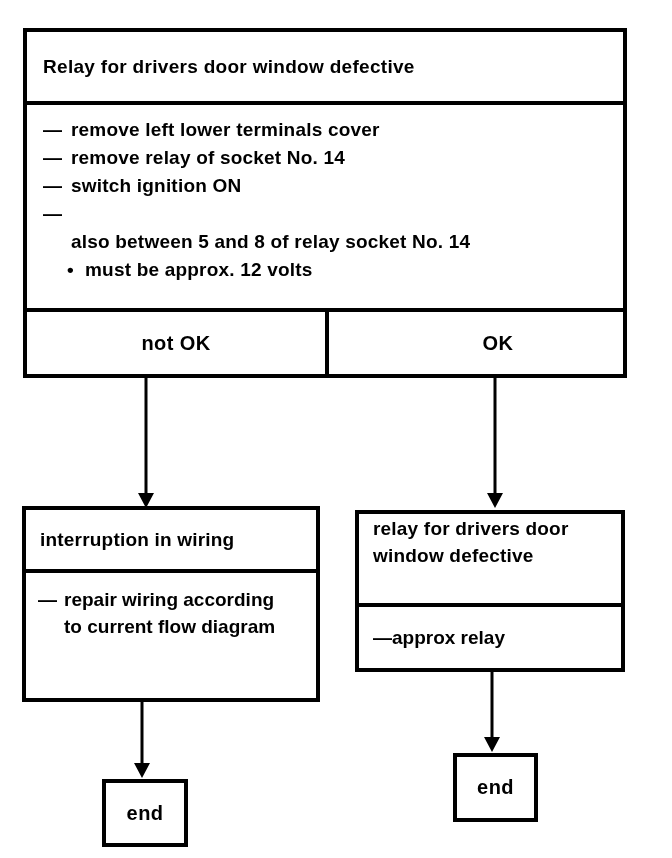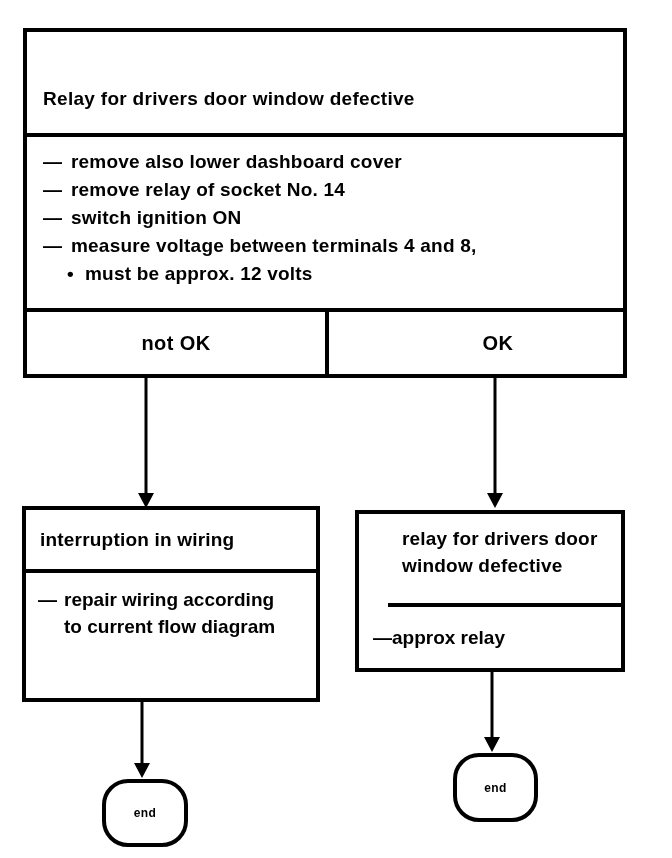--- a/index.html
+++ b/index.html
@@ -18,21 +18,21 @@
     position: absolute;
     border: 4px solid #000;
     box-sizing: border-box;
     background: #fff;
   }
 
   
   .problem-box { left: 23px; top: 28px; width: 604px; height: 350px; display: flex; flex-direction: column; }
   .title-section {
     height: 73px; border-bottom: 4px solid #000; box-sizing: border-box;
-    display: flex; align-items: center; padding: 0 16px; font-size: 19px; letter-spacing: .3px; margin-top: 32px;
+    display: flex; align-items: center; padding: 0 16px; font-size: 19px; letter-spacing: .3px;
   }
   .steps-section { flex: 1; padding: 11px 12px 0 16px; font-size: 19px; line-height: 28px; letter-spacing: .2px; }
   .step { display: flex; }
   .step .marker { width: 28px; flex: none; }
   .step.bullet { margin-left: 24px; }
   .step.bullet .marker { width: 18px; }
   .decision-row { height: 66px; border-top: 4px solid #000; box-sizing: border-box; display: flex; font-size: 20px; gap: 16px; }
   .decision-cell { display: flex; align-items: center; justify-content: center; letter-spacing: .4px; }
   .decision-cell.left { width: 302px; border-right: 4px solid #000; box-sizing: border-box; }
   .decision-cell.right { flex: 1; margin-left: 28px; }
@@ -41,30 +41,30 @@
   .result-left { left: 22px; top: 506px; width: 298px; height: 196px; display: flex; flex-direction: column; }
   .result-left .result-header {
     height: 63px; border-bottom: 4px solid #000; box-sizing: border-box;
     display: flex; align-items: center; padding: 0 14px; font-size: 19px; letter-spacing: .2px;
   }
   .result-left .result-body { flex: 1; padding: 13px 6px 0 12px; font-size: 19px; line-height: 27px; }
 
   .result-right { left: 355px; top: 510px; width: 270px; height: 162px; display: flex; flex-direction: column; }
   .result-right .result-header {
     height: 93px; border-bottom: 4px solid #000; box-sizing: border-box;
-    padding: 11px 8px 0 14px; font-size: 19px; line-height: 27px; letter-spacing: .2px; margin-left: 29px;
+    padding: 1px 8px 0 14px; font-size: 19px; line-height: 27px; letter-spacing: .2px;
   }
   .result-right .result-body { flex: 1; display: flex; align-items: center; padding: 0 8px 0 14px; font-size: 19px; }
 
   .action { display: flex; }
   .action .marker { width: 26px; flex: none; }
   .line { display: block; }
 
   
-  .end-box { display: flex; align-items: center; justify-content: center; font-size: 12px; letter-spacing: .4px; border-radius: 26px; }
+  .end-box { display: flex; align-items: center; justify-content: center; font-size: 20px; letter-spacing: .4px; }
   .end-left { left: 102px; top: 779px; width: 86px; height: 68px; }
   .end-right { left: 453px; top: 753px; width: 85px; height: 69px; }
 
   
   .arrow { position: absolute; width: 18px; }
   .arrow .shaft { position: absolute; left: 50%; transform: translateX(-50%); top: 0; bottom: 13px; width: 3px; background: #000; }
   .arrow .head {
     position: absolute; bottom: 0; left: 50%; transform: translateX(-50%);
     width: 0; height: 0;
     border-left: 8px solid transparent; border-right: 8px solid transparent; border-top: 15px solid #000;
@@ -78,33 +78,36 @@
 <body>
 
 <div class="canvas">
 
   <div class="box problem-box">
     <div class="title-section">Relay for drivers door window defective</div>
 
     <div class="steps-section">
       <div class="step">
         <span class="marker">—</span>
-        <span>remove also lower dashboard cover</span>
+        <span>remove left lower terminals cover</span>
       </div>
       <div class="step">
         <span class="marker">—</span>
         <span>remove relay of socket No. 14</span>
       </div>
       <div class="step">
         <span class="marker">—</span>
         <span>switch ignition ON</span>
       </div>
       <div class="step">
         <span class="marker">—</span>
-        <span>measure voltage between terminals 4 and 8,</span>
+      </div>
+      <div class="step">
+        <span class="marker"></span>
+        <span>also between 5 and 8 of relay socket No. 14</span>
       </div>
       <div class="step bullet">
         <span class="marker">•</span>
         <span>must be approx. 12 volts</span>
       </div>
     </div>
 
     <div class="decision-row">
       <div class="decision-cell left">not OK</div>
       <div class="decision-cell right">OK</div>

